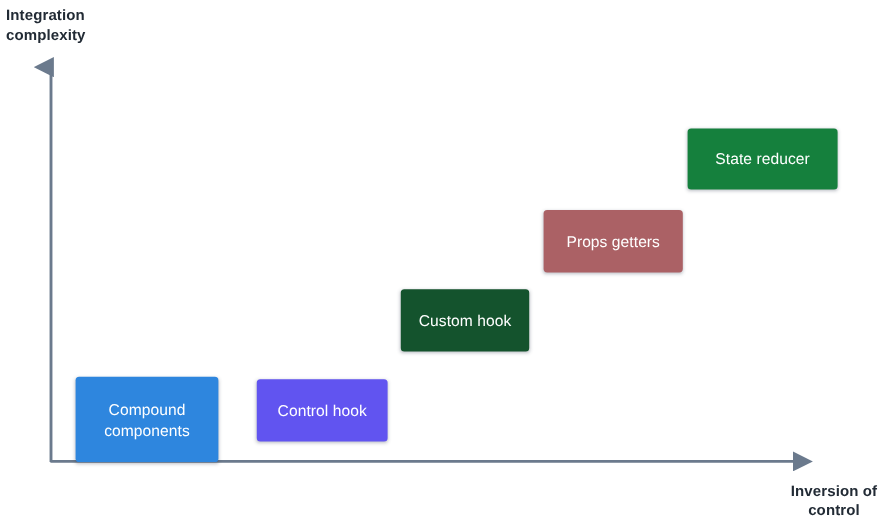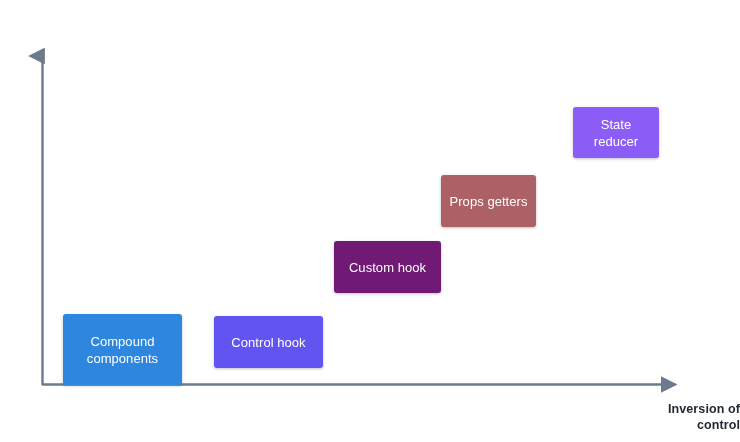--- a/index.html
+++ b/index.html
@@ -33,21 +33,21 @@
   #y-axis-label {
     left: 5px;
     top: 5px;
     width: 120px;
     text-align: left;
   }
   #x-axis-label {
     left: 650px;
     top: 401px;
     width: 90px;
-    text-align: right;
+    text-align: center;
   }
 
   
   #axes-svg {
     position: absolute;
     left: 0;
     top: 0;
     width: 740px;
     height: 442px;
   }
@@ -71,20 +71,22 @@
     text-align: center;
     white-space: pre-line;
     letter-spacing: 0.05px;
   }
 </style>
 </head>
 <body>
 
 <div id="canvas" style="background: rgb(255, 255, 255);">
 
+  <div class="axis-label" id="y-axis-label" style="color: rgb(34, 43, 53);">Integration
+complexity</div>
 
   <svg id="axes-svg" viewBox="0 0 740 442" xmlns="http://www.w3.org/2000/svg">
     <defs>
       <marker id="arrow-up" markerWidth="7" markerHeight="7" refX="3.5" refY="6" orient="auto-start-reverse">
         <path d="M3.5,0 L7,7 L0,7 Z" fill="#6b7a8d"></path>
       </marker>
       <marker id="arrow-right" markerWidth="7" markerHeight="7" refX="6" refY="3.5" orient="auto">
         <path d="M0,0 L7,3.5 L0,7 Z" fill="#6b7a8d"></path>
       </marker>
     </defs>
@@ -94,28 +96,28 @@
 
   <div class="step-box" style="left: 63px; top: 314px; width: 119px; height: 71px; background: rgb(46, 134, 222);">
     <span class="step-label">Compound
 components</span>
   </div>
 
   <div class="step-box" style="left: 214px; top: 316px; width: 109px; height: 52px; background: rgb(97, 84, 240);">
     <span class="step-label">Control hook</span>
   </div>
 
-  <div class="step-box" style="left: 334px; top: 241px; width: 107px; height: 52px; background: #701a75;">
+  <div class="step-box" style="left: 334px; top: 241px; width: 107px; height: 52px; background: #14532d;">
     <span class="step-label">Custom hook</span>
   </div>
 
-  <div class="step-box" style="left: 441px; top: 175px; width: 95px; height: 52px; background: rgb(171, 97, 101);">
+  <div class="step-box" style="left: 453px; top: 175px; width: 116px; height: 52px; background: rgb(171, 97, 101);">
     <span class="step-label">Props getters</span>
   </div>
 
-  <div class="step-box" style="left: 573px; top: 107px; width: 86px; height: 51px; background: #8b5cf6;">
+  <div class="step-box" style="left: 573px; top: 107px; width: 125px; height: 51px; background: #15803d;">
     <span class="step-label">State reducer</span>
   </div>
 
   <div class="axis-label" id="x-axis-label" style="color: rgb(34, 43, 53);">Inversion of
 control</div>
 
 </div>
 
 </body></html>

